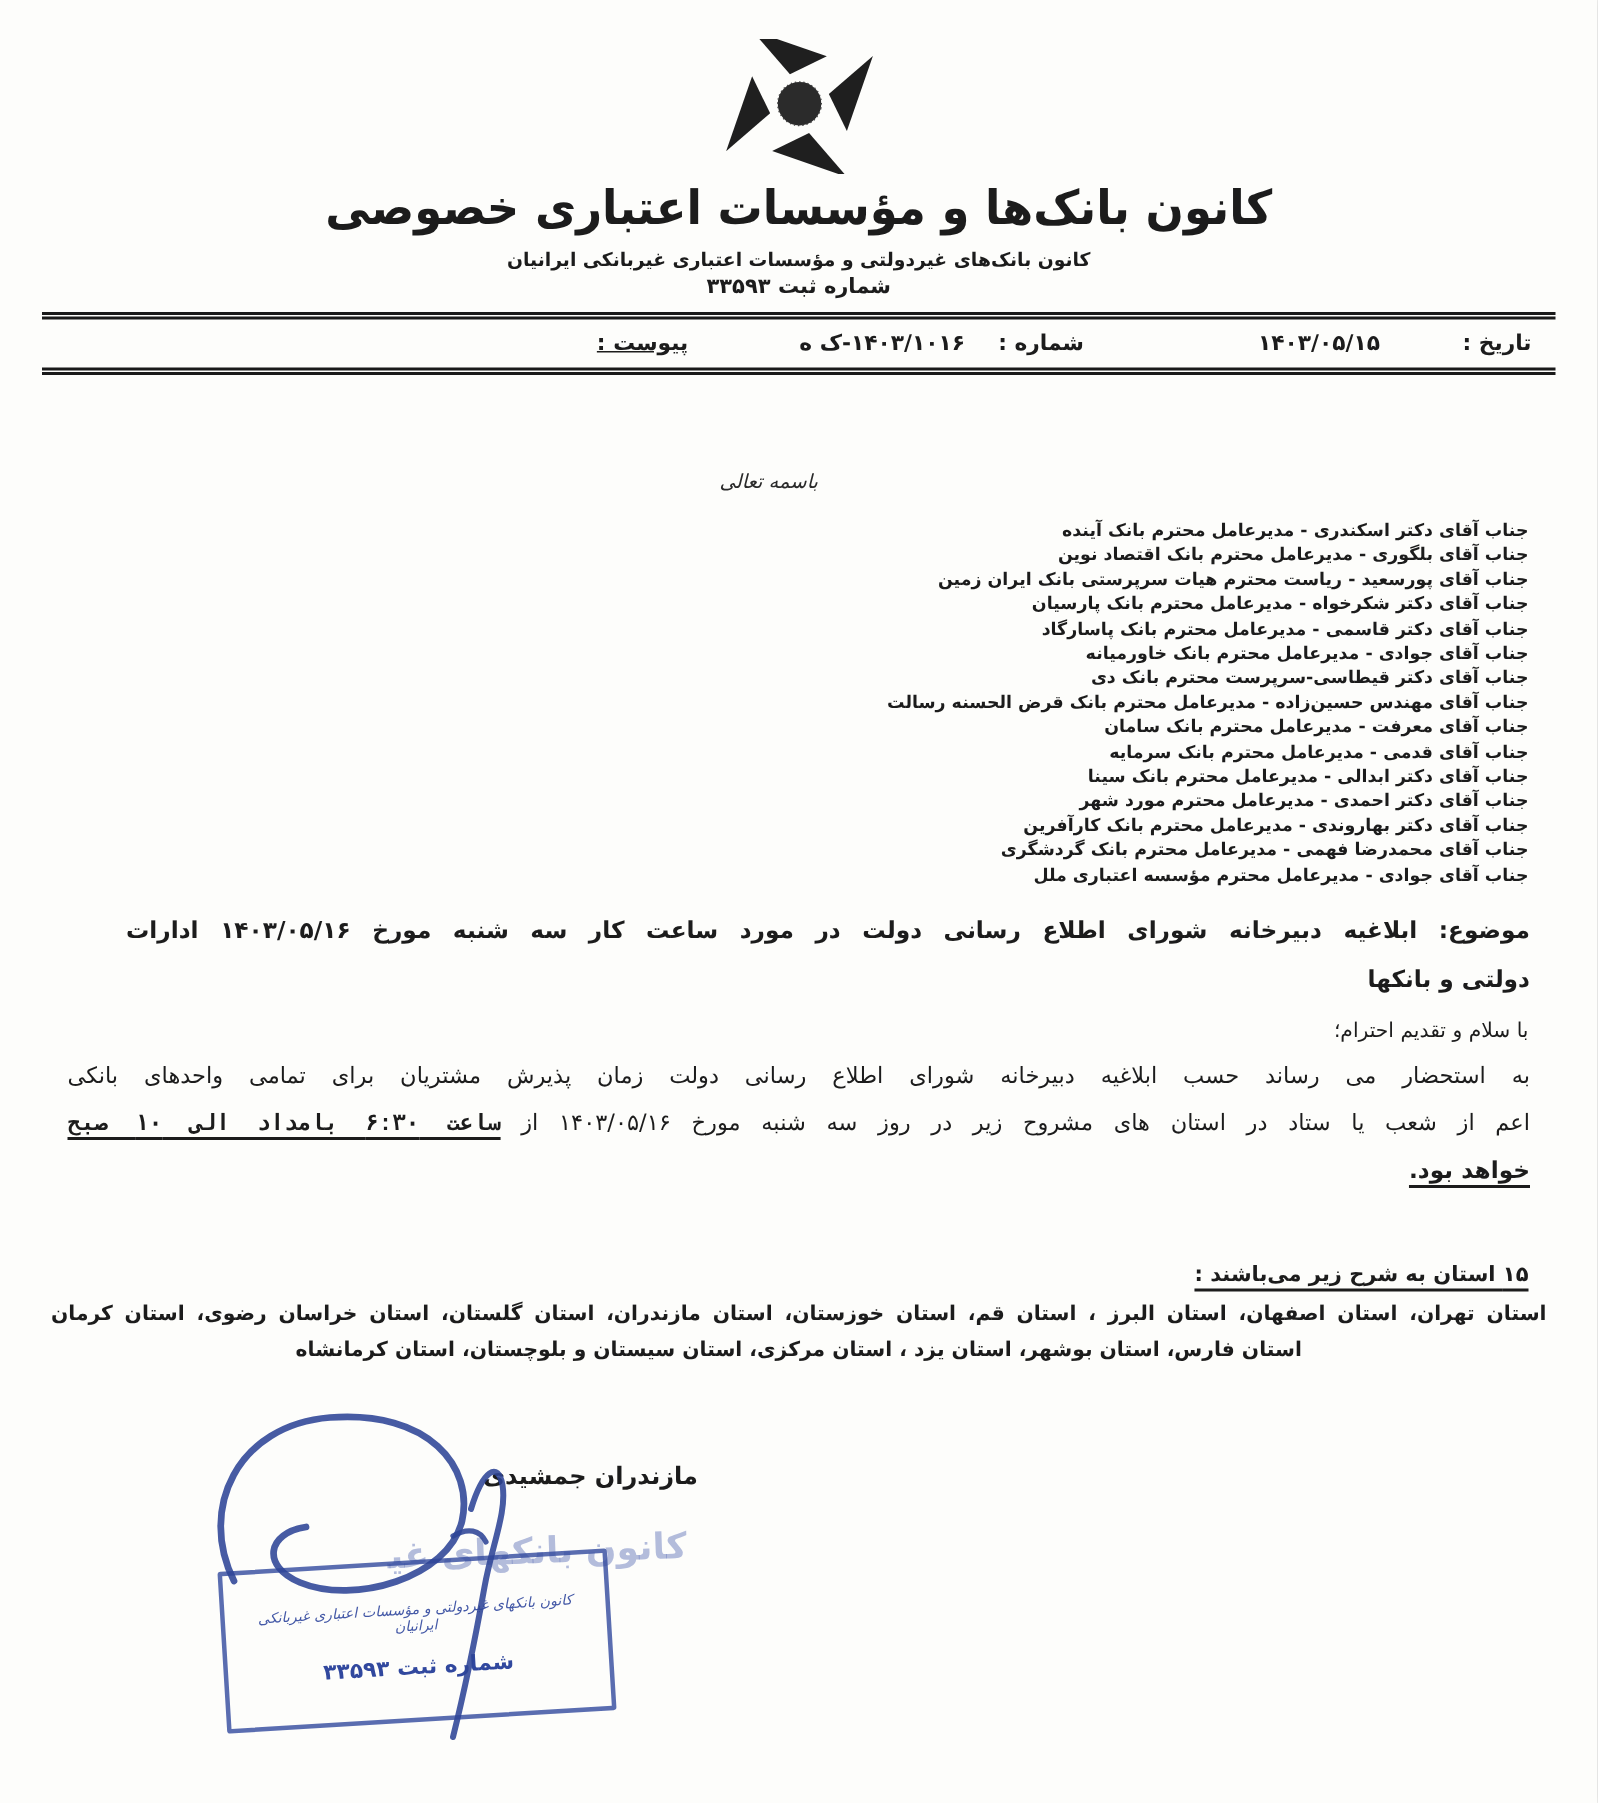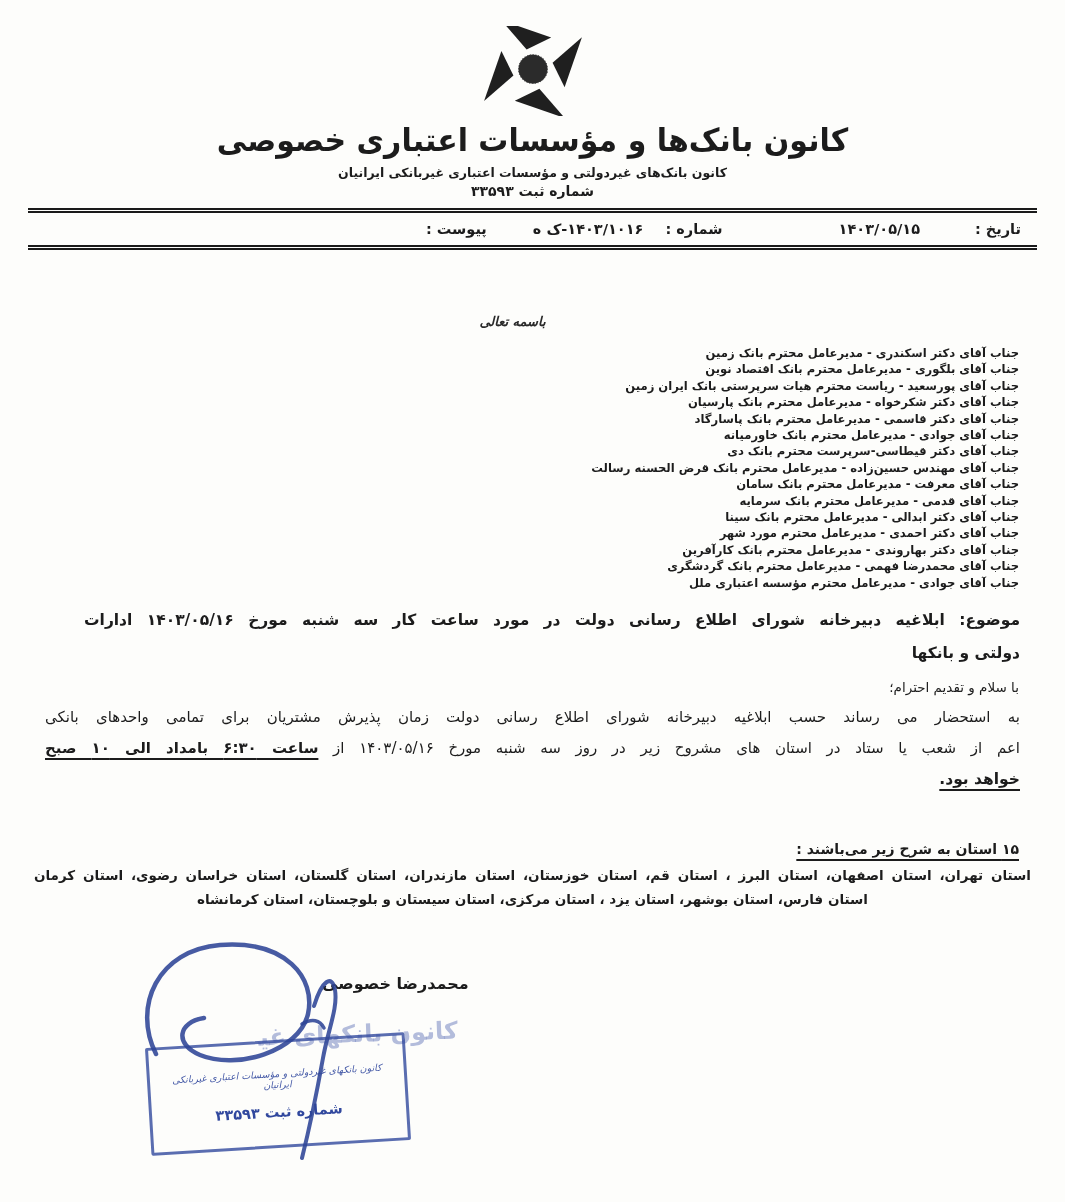--- a/index.html
+++ b/index.html
@@ -28,43 +28,43 @@
     margin:9px 28px 0 28px;
     border-top:5px double #1a1a1a;
     border-bottom:5px double #1a1a1a;
     display:flex;align-items:center;
     padding:8px 16px;
     font-size:14.5px;font-weight:bold;
   }
   .meta-group{display:flex;align-items:baseline;}
   .meta-date{gap:55px;}
   .meta-num{gap:22px;margin-right:116px;}
-  .meta-att{margin-right:46px;}
+  .meta-att{margin-right:74px;text-decoration:underline;}
   
   .besmele{
     text-align:center;margin-top:64px;padding-right:40px;
-    font-size:13px;font-style:italic;font-weight:bold;color:#2a2a2a;
+    font-size:13px;font-style:italic;font-weight:normal;color:#2a2a2a;
   }
   
   .recipients{
     margin:16px 46px 0 0;
     font-size:11.6px;font-weight:bold;
     line-height:16.4px;text-align:right;
   }
   
   .subject{margin:13px 45px 0 84px;font-size:15.5px;font-weight:bold;line-height:33px;}
   .subject .l1{text-align:justify;text-align-last:justify;}
   .subject .l2{text-align:right;}
   .salutation{margin:9px 46px 0 0;font-size:13.5px;text-align:right;}
   
   .body-par{margin:7px 45px 0 45px;font-size:15px;line-height:31px;}
   .body-par .jline{text-align:justify;text-align-last:justify;}
   .hl{
     font-weight:bold;text-decoration:underline;
-    text-decoration-thickness:2px;text-underline-offset:5px;
+    text-decoration-thickness:2px;text-underline-offset:5px;font-family:Liberation Mono, monospace;
   }
   .closing{
     text-align:right;font-weight:bold;font-size:15.5px;
     text-decoration:underline;text-decoration-thickness:2px;text-underline-offset:5px;
     width:fit-content;margin-right:0;margin-left:auto;
   }
   .closing-row{text-align:right;}
   
   .prov-head{
     margin:46px 46px 0 0;font-size:14px;font-weight:bold;
@@ -126,21 +126,21 @@
       <span>۱۴۰۳/۱۰۱۶-ک ه</span>
     </div>
     <div class="meta-group meta-att">
       <span>پیوست :</span>
     </div>
   </div>
 
   <div class="besmele">باسمه تعالی</div>
 
   <div class="recipients">
-    <div>جناب آقای دکتر اسکندری - مدیرعامل محترم بانک زمین</div>
+    <div>جناب آقای دکتر اسکندری - مدیرعامل محترم بانک آینده</div>
     <div>جناب آقای بلگوری - مدیرعامل محترم بانک اقتصاد نوین</div>
     <div>جناب آقای پورسعید - ریاست محترم هیات سرپرستی بانک ایران زمین</div>
     <div>جناب آقای دکتر شکرخواه - مدیرعامل محترم بانک پارسیان</div>
     <div>جناب آقای دکتر قاسمی - مدیرعامل محترم بانک پاسارگاد</div>
     <div>جناب آقای جوادی - مدیرعامل محترم بانک خاورمیانه</div>
     <div>جناب آقای دکتر قیطاسی-سرپرست محترم بانک دی</div>
     <div>جناب آقای مهندس حسین‌زاده - مدیرعامل محترم بانک قرض الحسنه رسالت</div>
     <div>جناب آقای معرفت - مدیرعامل محترم بانک سامان</div>
     <div>جناب آقای قدمی - مدیرعامل محترم بانک سرمایه</div>
     <div>جناب آقای دکتر ابدالی - مدیرعامل محترم بانک سینا</div>
@@ -161,21 +161,21 @@
     <div class="jline">به استحضار می رساند حسب ابلاغیه دبیرخانه شورای اطلاع رسانی دولت زمان پذیرش مشتریان برای تمامی واحدهای بانکی</div>
     <div class="jline"><span>اعم از شعب یا ستاد در استان های مشروح زیر در روز سه شنبه مورخ ۱۴۰۳/۰۵/۱۶ از </span><span class="hl">ساعت ۶:۳۰ بامداد الی ۱۰ صبح</span></div>
     <div class="closing-row"><span class="closing">خواهد بود.</span></div>
   </div>
 
   <div class="prov-head">۱۵ استان به شرح زیر می‌باشند :</div>
   <div class="prov-l1">استان تهران، استان اصفهان، استان البرز ، استان قم، استان خوزستان، استان مازندران، استان گلستان، استان خراسان رضوی، استان کرمان</div>
   <div class="prov-l2">استان فارس، استان بوشهر، استان یزد ، استان مرکزی، استان سیستان و بلوچستان، استان کرمانشاه</div>
 
   <div class="stamp-ghost">کانون بانکهای غیردولتی و مؤسسات اعتباری غیربانکی ایرانیان</div>
-  <div class="sig-name">محمدرضا خصوصی</div>
+  <div class="sig-name">مازندران جمشیدی</div>
 
   <div class="stamp">
     <div class="s1">کانون بانکهای غیردولتی و مؤسسات اعتباری غیربانکی ایرانیان</div>
     <div class="s2">شماره ثبت ۳۳۵۹۳</div>
   </div>
 
   <div class="sig-scrawl">
     <svg width="280" height="240" viewBox="0 0 280 240" aria-hidden="true">
       <g fill="none" stroke="#2e4496" stroke-opacity="0.88" stroke-linecap="round">
         <path stroke-width="4.5" d="M 40,120 C 16,72 42,16 104,11 C 170,6 200,44 192,80 C 183,118 120,136 84,121 C 58,110 62,88 88,84"></path>

